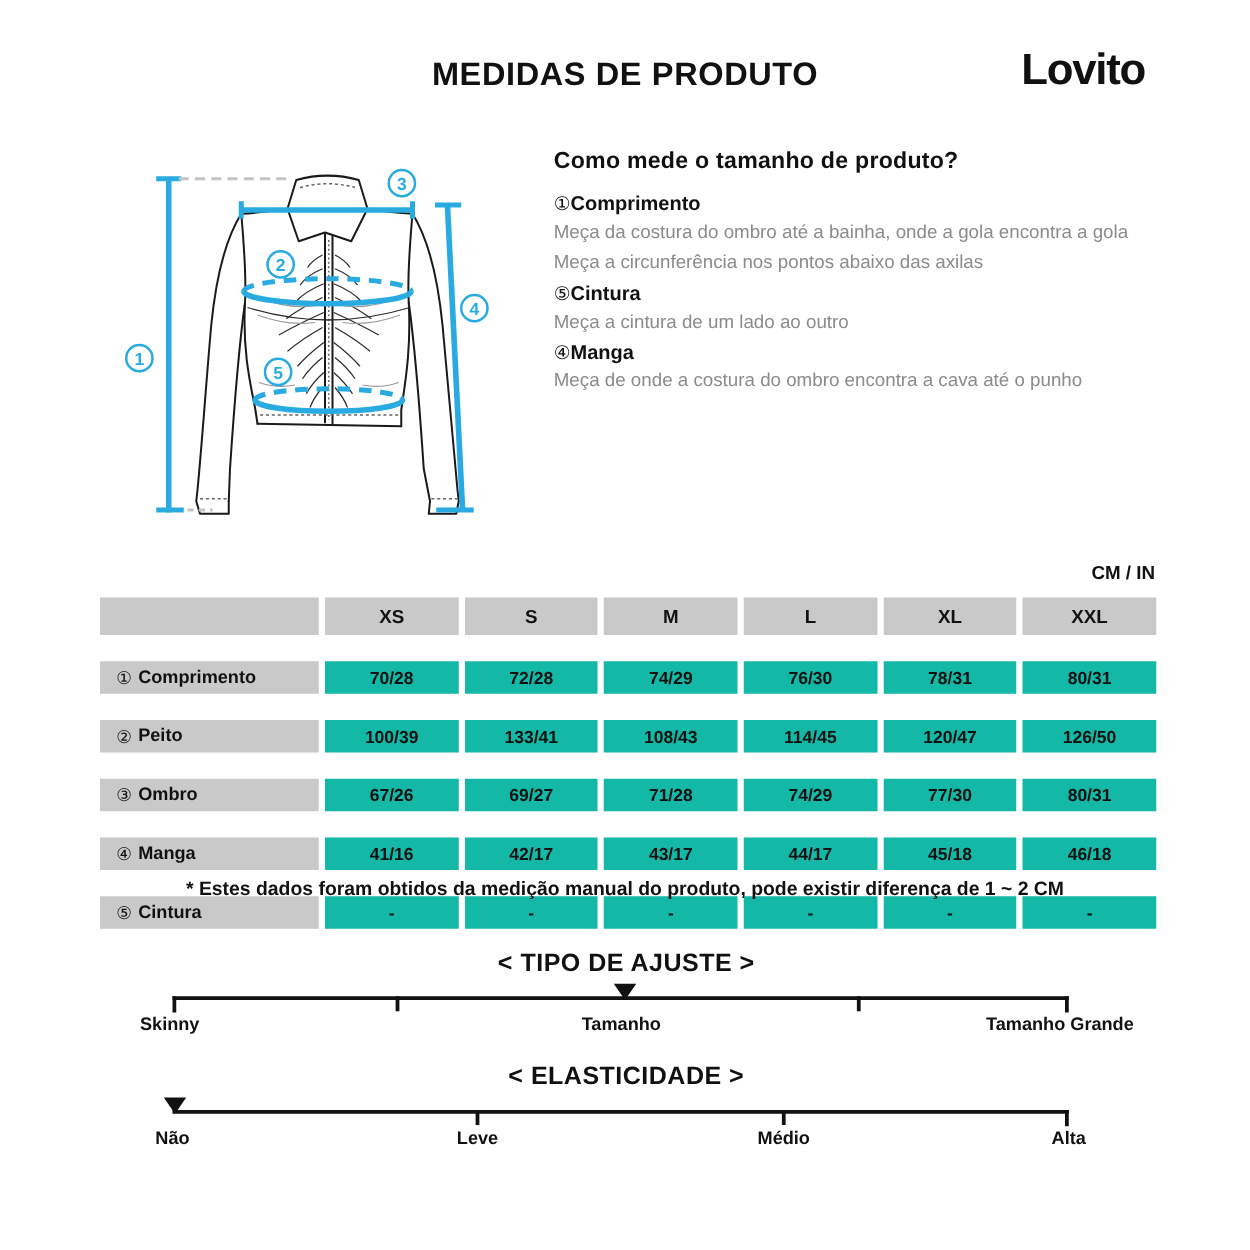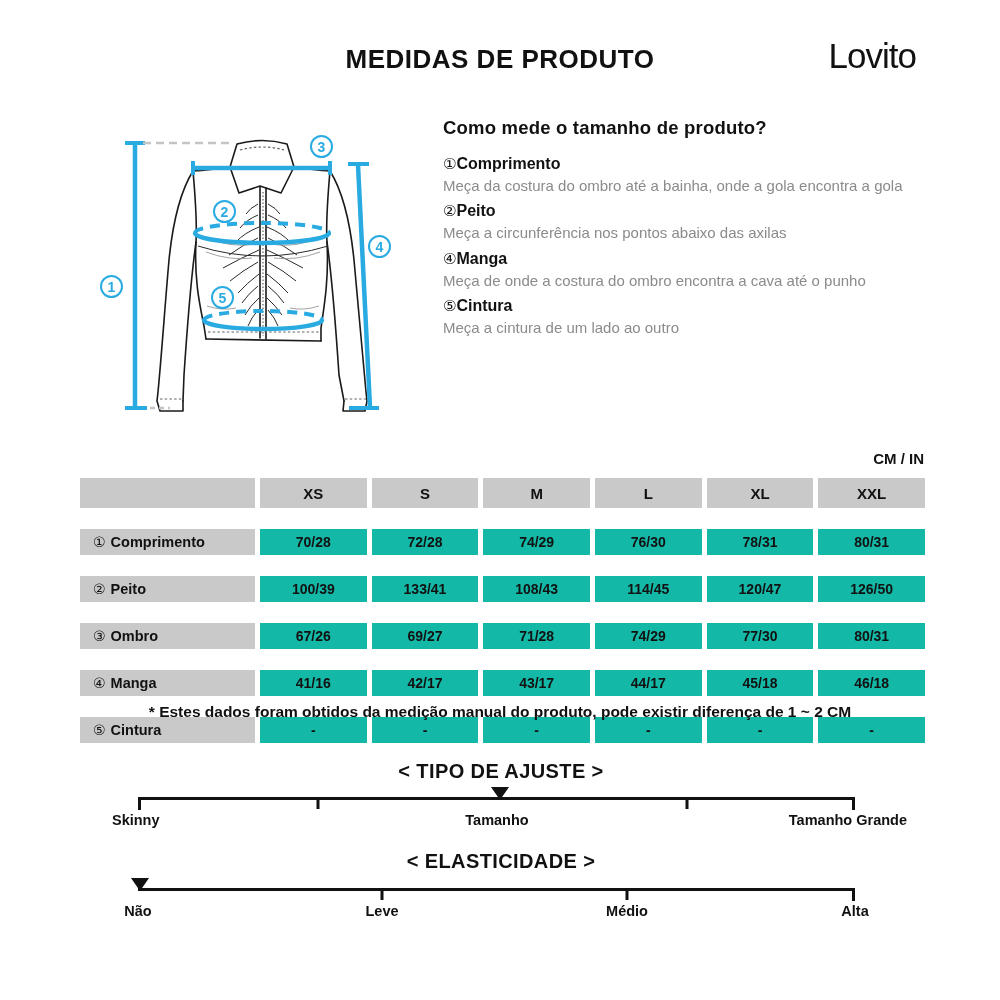--- a/index.html
+++ b/index.html
@@ -1,21 +1,21 @@
 <!DOCTYPE html>
 <html><head>
 <meta charset="utf-8">
 <style>
   html,body{margin:0;padding:0;background:#fff;}
   body{font-family:"Liberation Sans","DejaVu Sans",sans-serif;color:#111;}
   .page{position:relative;width:1000px;height:1000px;background:#fff;overflow:hidden;}
 
   
   .title{position:absolute;left:0;right:0;top:44px;text-align:center;font-size:26px;font-weight:800;letter-spacing:.5px;}
-  .brand{position:absolute;right:84px;top:36px;font-size:35px;font-weight:400;letter-spacing:-1px;margin-left:45px;}
+  .brand{position:absolute;right:84px;top:36px;font-size:35px;font-weight:700;letter-spacing:-1px;margin-left:45px;}
 
   
   .diagram{position:absolute;left:80px;top:120px;width:340px;height:320px;}
   .marker{position:absolute;width:23px;height:23px;border:2px solid #29abe2;border-radius:50%;
     background:#fff;color:#29abe2;font-size:14px;font-weight:700;display:flex;align-items:center;justify-content:center;box-sizing:border-box;}
 
   
   .guide{position:absolute;left:443px;top:117px;width:487px;}
   .guide-heading{margin:0 0 13px 0;font-size:18.5px;font-weight:700;letter-spacing:.2px;}
   .g-label{font-size:16px;font-weight:700;line-height:23px;}
@@ -147,30 +147,29 @@
   </div>
 
   <div class="guide">
     <h2 class="guide-heading">Como mede o tamanho de produto?</h2>
 
     <div>
       <div class="g-label"><span class="g-num">①</span><span>Comprimento</span></div>
       <p class="g-desc">Meça da costura do ombro até a bainha, onde a gola encontra a gola</p>
     </div>
     <div>
-      <div class="g-label"><span class="g-num">②</span><span>Peito</span></div>
       <p class="g-desc">Meça a circunferência nos pontos abaixo das axilas</p>
+    </div>
+    <div>
+      <div class="g-label"><span class="g-num">⑤</span><span>Cintura</span></div>
+      <p class="g-desc">Meça a cintura de um lado ao outro</p>
     </div>
     <div>
       <div class="g-label"><span class="g-num">④</span><span>Manga</span></div>
       <p class="g-desc">Meça de onde a costura do ombro encontra a cava até o punho</p>
-    </div>
-    <div>
-      <div class="g-label"><span class="g-num">⑤</span><span>Cintura</span></div>
-      <p class="g-desc">Meça a cintura de um lado ao outro</p>
     </div>
   </div>
 
   <div class="unit-label">CM / IN</div>
 
   <div class="size-table">
     <div class="hcell"></div>
     <div class="hcell">XS</div>
     <div class="hcell">S</div>
     <div class="hcell">M</div>

